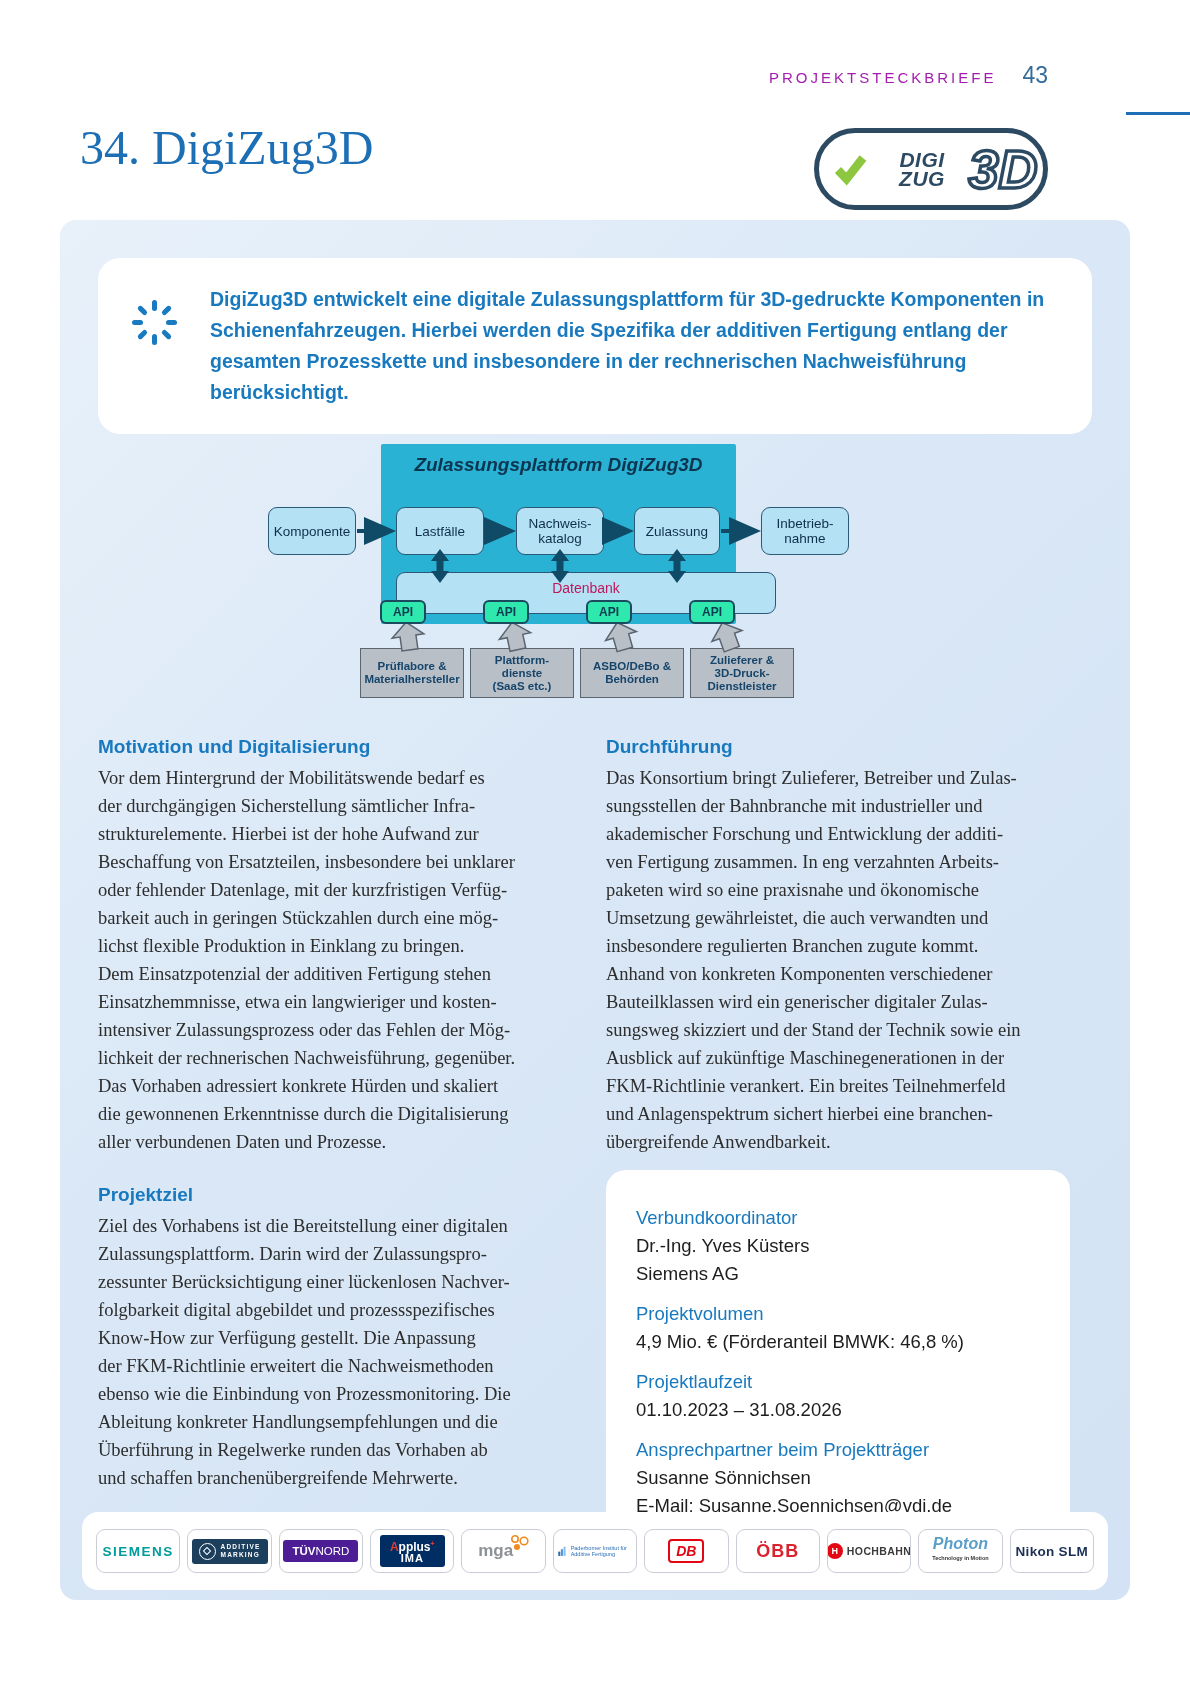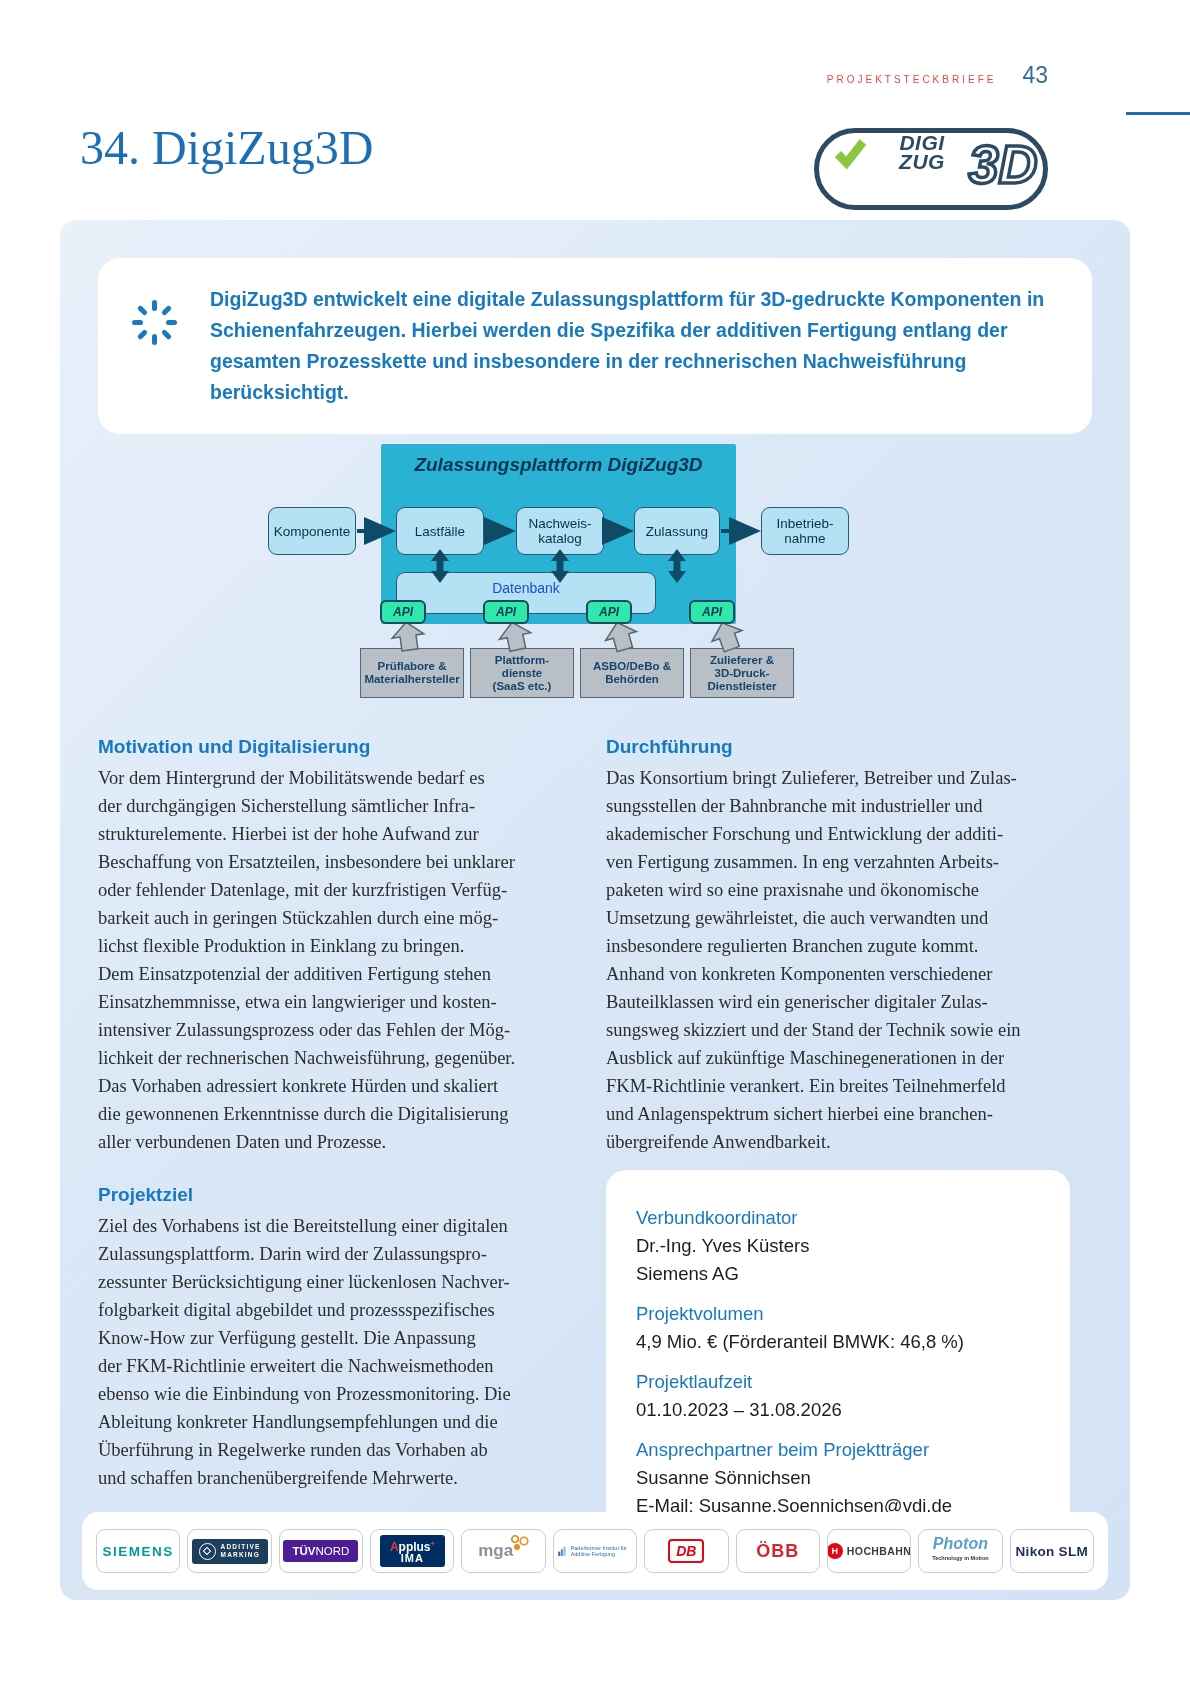--- a/index.html
+++ b/index.html
@@ -1,49 +1,49 @@
 <!DOCTYPE html>
 <html lang="de"><head>
 <meta charset="utf-8">
 <style>
   * { margin:0; padding:0; box-sizing:border-box; }
   body { background:#9aa0a6; font-family:"Liberation Sans", sans-serif; }
   .page { position:relative; width:1190px; height:1683px; background:#ffffff; margin:0 auto; overflow:hidden; }
 
   
   .hdr { position:absolute; top:62px; right:142px; display:flex; align-items:baseline; gap:26px; }
-  .hdr-eyebrow { font-size:10px; letter-spacing:3px; color:#ef4444; font-weight:500; }
+  .hdr-eyebrow { font-size:15px; letter-spacing:3px; color:#a21caf; font-weight:500; }
   .hdr-page { font-size:23px; color:#336b99; font-weight:500; }
   .hdr-rule { position:absolute; top:112px; right:0; width:64px; height:3px; background:#1d70b7; }
 
   .doc-title { position:absolute; top:120px; left:80px; font-family:"Liberation Serif", serif; font-size:48px; color:#1d6fb5; font-weight:normal; }
 
   
-  .dz-logo { position:absolute; top:128px; left:814px; width:234px; height:82px; border:5px solid #2d4a63; border-radius:41px; background:#fff; display:flex; align-items:flex-start; overflow:hidden; }
+  .dz-logo { position:absolute; top:128px; left:814px; width:234px; height:82px; border:5px solid #2d4a63; border-radius:41px; background:#fff; display:flex; align-items:center; overflow:hidden; }
   .dz-check { width:62px; display:flex; align-items:center; justify-content:center; }
   .dz-div { width:5px; background:#2d4a63; transform:skewX(-14deg); }
   .dz-words { width:72px; display:flex; flex-direction:column; align-items:center; justify-content:center; font-style:italic; font-weight:bold; font-size:21px; line-height:19px; letter-spacing:.5px; color:#2d4a63; }
   .dz-3d { flex:1; display:flex; align-items:center; justify-content:center; font-style:italic; font-weight:bold; font-size:54px; color:#fff; -webkit-text-stroke:3.5px #2d4a63; }
 
   
   .panel { position:absolute; left:60px; top:220px; width:1070px; height:1380px; border-radius:16px; background:linear-gradient(135deg,#e8f1fa 0%, #d9e7f6 45%, #d3e2f4 100%); padding:38px; }
 
   
   .intro { background:#fff; border-radius:22px; padding:26px 38px 26px 32px; display:flex; gap:32px; min-height:132px; margin-bottom:8px; }
   .spark { position:relative; width:48px; height:48px; flex:0 0 48px; margin-top:14px; }
   .spark i { position:absolute; left:50%; top:50%; width:5px; height:11px; margin:-5.5px 0 0 -2.5px; background:#1a7abf; border-radius:2.5px; transform:rotate(var(--r)) translateY(-17px); }
   .intro-text { font-size:19.5px; line-height:31px; font-weight:600; color:#1879bf; max-width:885px; }
 
   
   .diagram { position:relative; height:262px; margin:6px 0 32px 0; font-family:"Liberation Sans", sans-serif; }
   .dg-teal { position:absolute; left:283px; top:2px; width:355px; height:180px; background:#2ab2d4; border-radius:2px; }
   .dg-title { position:absolute; left:283px; top:12px; width:355px; text-align:center; font-size:19px; font-weight:bold; font-style:italic; color:#0d3550; }
   .dg-node { position:absolute; top:65px; height:48px; background:#b5e1f5; border:1.5px solid #2b5a77; border-radius:9px; display:flex; align-items:center; justify-content:center; text-align:center; font-size:13.5px; color:#0e2f47; white-space:pre-line; line-height:15px; }
-  .dg-db { position:absolute; left:298px; top:130px; width:260px; height:42px; background:#b5e1f5; border:1.5px solid #2b5a77; border-radius:9px; text-align:center; font-size:14px; color:#1d4ed8; line-height:30px; }
-  .dg-api { position:absolute; top:158px; width:46px; height:24px; background:#2fe8ad; border:2px solid #1b4a5e; border-radius:6px; text-align:center; font-size:12px; font-weight:bold; color:#0d3b52; line-height:20px; z-index:4;font-style:italic; }
+  .dg-db { position:absolute; left:298px; top:130px; width:380px; height:42px; background:#b5e1f5; border:1.5px solid #2b5a77; border-radius:9px; text-align:center; font-size:14px; color:#be185d; line-height:30px; }
+  .dg-api { position:absolute; top:158px; width:46px; height:24px; background:#2fe8ad; border:2px solid #1b4a5e; border-radius:6px; text-align:center; font-size:12px; font-weight:bold; color:#0d3b52; line-height:20px; z-index:4; }
   .dg-gray { position:absolute; top:206px; width:104px; height:50px; background:#b9bfc7; border:1.5px solid #5a6570; display:flex; align-items:center; justify-content:center; text-align:center; font-size:11.5px; font-weight:bold; color:#15456b; white-space:pre-line; line-height:13px; }
   .dg-svg { position:absolute; left:0; top:0; z-index:3; pointer-events:none; }
 
   
   .cols { display:flex; gap:22px; }
   .col { flex:1; }
   .sec-h { font-size:19px; font-weight:bold; color:#1879bf; margin-bottom:6px; }
   .prose { font-family:"Liberation Serif", serif; font-size:18.5px; line-height:28px; color:#2d2d2d; white-space:pre-line; }
   .gap28 { height:28px; }
 

